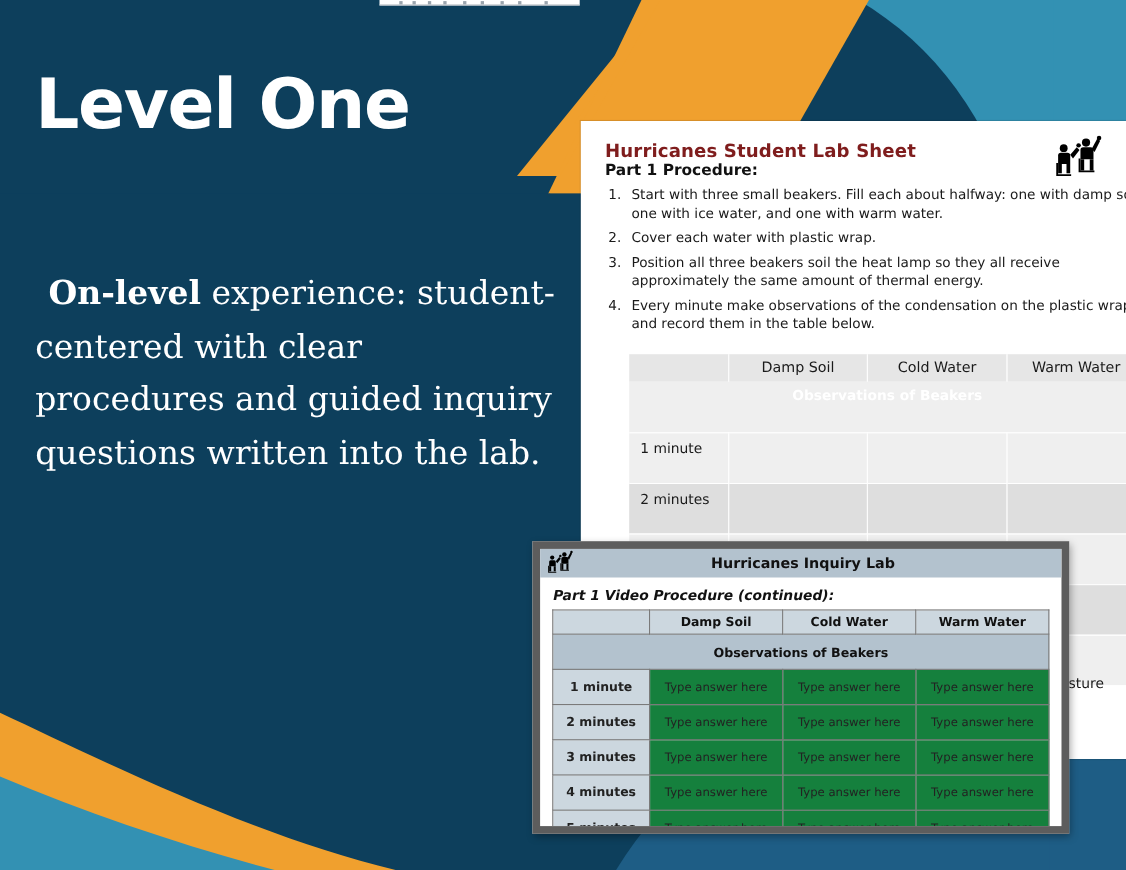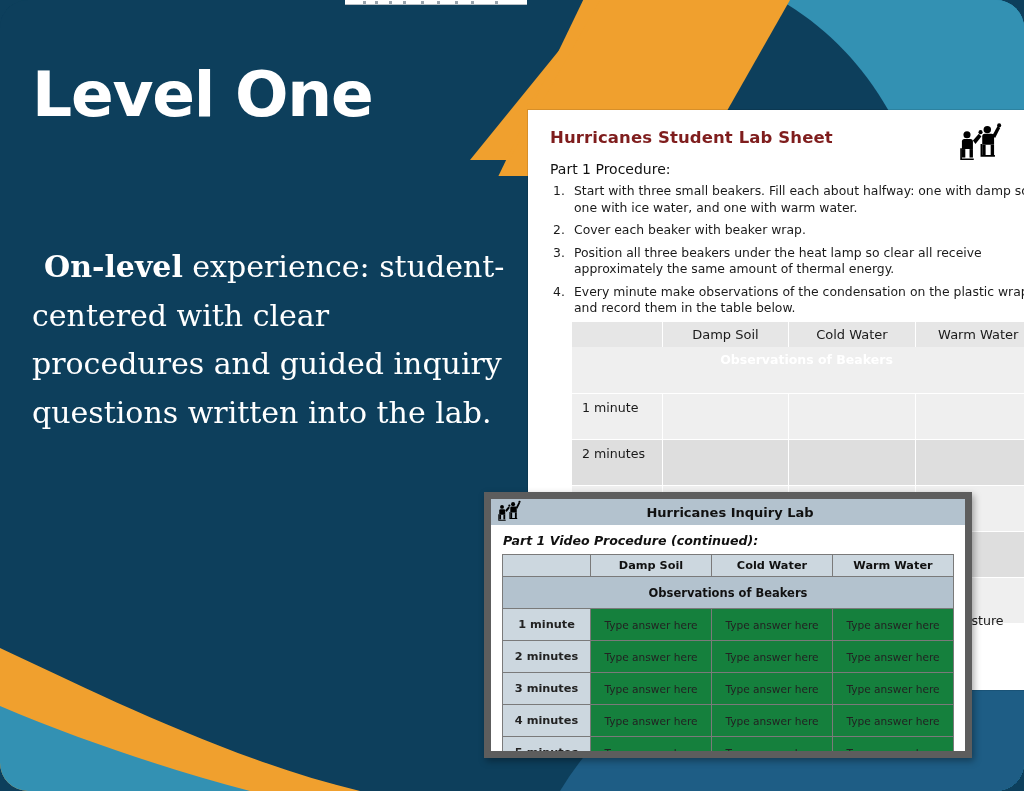--- a/index.html
+++ b/index.html
@@ -9,21 +9,20 @@
     background: #0d3f5c;
     position: relative;
   }
 
   
   #slide {
     position: absolute;
     inset: 0;
     background: #0d3f5c;
     overflow: hidden;
-    border-radius: 28px;
   }
   #bg-svg { position: absolute; inset: 0; width: 1024px; height: 791px; }
 
   
   #top-window-sliver {
     position: absolute;
     left: 345px; top: 0; width: 182px; height: 5px;
     background: #ffffff;
     border-bottom: 1px solid #b9c0c6;
     z-index: 40;
@@ -73,23 +72,22 @@
     font-family: "DejaVu Sans", sans-serif;
     font-weight: 700;
     font-size: 16.5px;
     color: #7f1d1d;
     letter-spacing: .1px;
   }
   #back-people-icon {
     position: absolute; right: 24px; top: 12px; width: 52px; height: 44px;
   }
   #back-subtitle {
-    margin-top: 14px;
-    font-family: "DejaVu Sans", sans-serif;
-    font-weight: 400;
+    font-family: "DejaVu Sans", sans-serif;
+    font-weight: 700;
     font-size: 14px;
     color: #111;
   }
   #back-steps {
     margin-top: 6px;
     font-family: "DejaVu Sans", sans-serif;
     font-size: 12.4px;
     line-height: 1.33;
     color: #1a1a1a;
     width: 505px;
@@ -313,25 +311,25 @@
 
     <div id="back-subtitle">Part 1 Procedure:</div>
 
     <div id="back-steps">
       <div class="step">
         <span class="num">1.</span>
         <span class="txt"><span>Start with three small beakers. Fill each about halfway: one with damp soil,</span><span class="l2">one with ice water, and one with warm water.</span></span>
       </div>
       <div class="step">
         <span class="num">2.</span>
-        <span class="txt"><span>Cover each beaker with beaker wrap.</span></span>
+        <span class="txt"><span>Cover each water with plastic wrap.</span></span>
       </div>
       <div class="step">
         <span class="num">3.</span>
-        <span class="txt"><span>Position all three beakers under the heat lamp so clear all receive</span><span class="l2">approximately the same amount of thermal energy.</span></span>
+        <span class="txt"><span>Position all three beakers soil the heat lamp so they all receive</span><span class="l2">approximately the same amount of thermal energy.</span></span>
       </div>
       <div class="step">
         <span class="num">4.</span>
         <span class="txt"><span>Every minute make observations of the condensation on the plastic wrap</span><span class="l2">and record them in the table below.</span></span>
       </div>
     </div>
   </div>
 
   <table id="back-table">
     <tbody>

